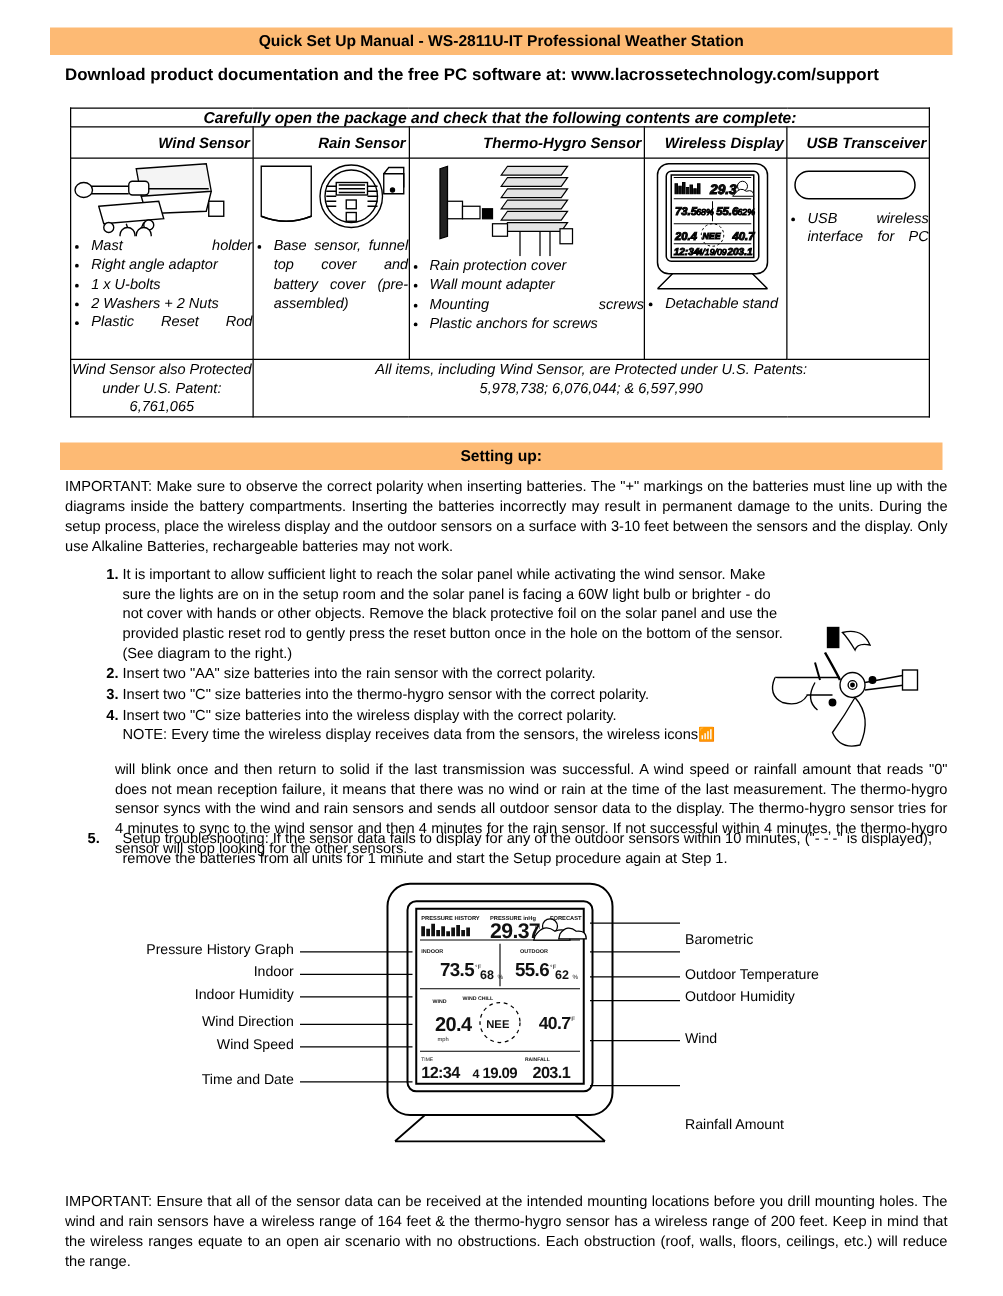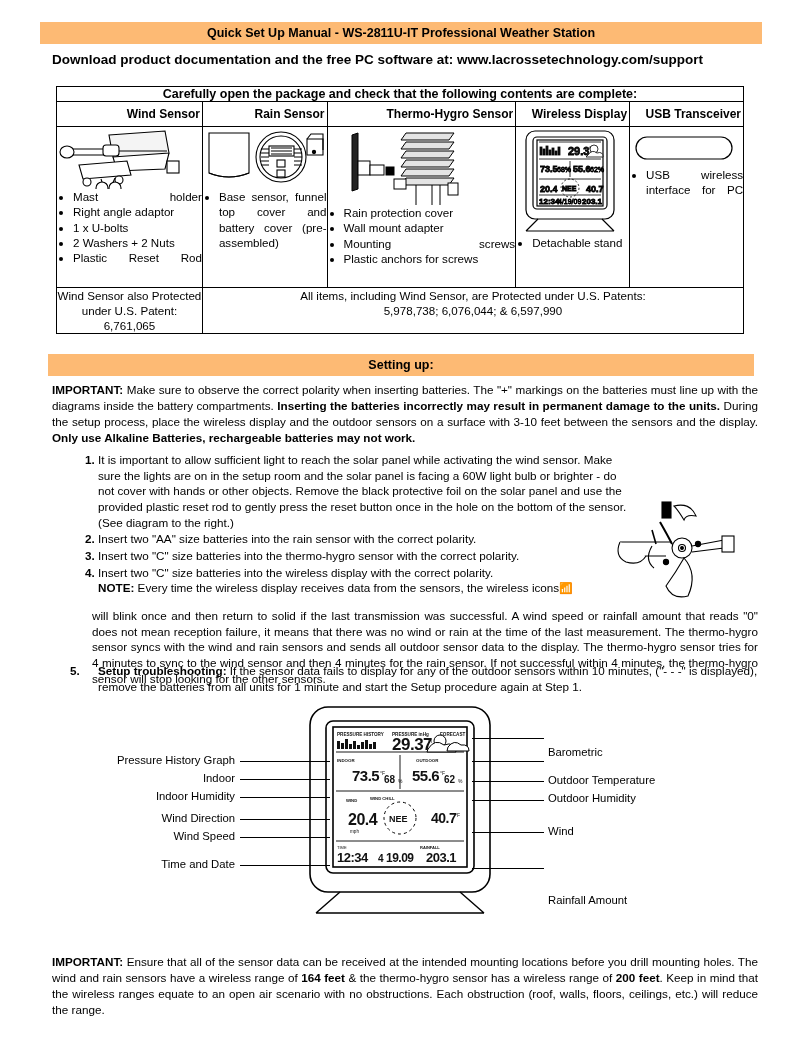--- a/index.html
+++ b/index.html
@@ -8,21 +8,21 @@
 
   .bar{background:#fdba74;text-align:center;font-weight:bold;font-size:12.5px;padding:4px 0;}
   #title-bar{position:absolute;left:40px;top:22px;width:722px;}
   #setting-bar{position:absolute;left:48px;top:354px;width:706px;}
   #mounting-bar{position:absolute;left:48px;top:930px;width:706px;}
 
   #download-line{position:absolute;left:52px;top:52px;width:710px;font-weight:bold;font-size:13.5px;}
 
   
   #contents-table{position:absolute;left:56px;top:86px;width:688px;border:1.3px solid #000;border-collapse:collapse;}
-  #contents-table td{border:1px solid #000;vertical-align:top;padding:0;}
+  #contents-table td{border:1px solid #000;vertical-align:top;padding:0;font-style:italic;}
   .tcap{text-align:center;font-weight:bold;font-size:12.5px;padding:4px 2px;border-bottom:1px solid #000;}
   .thead{text-align:right;font-weight:bold;font-size:12px;padding:5px 2px;}
   .cell{padding:0 3px 4px 3px;}
   .imgbox{height:62px;position:relative;}
   ul.bl{margin:0;padding:0 0 0 16px;font-size:11.6px;line-height:1.32;}
   ul.bl li{margin:0;padding:0;}
   li.just{text-align:justify;text-align-last:justify;}
   .patent{font-size:11.6px;text-align:center;line-height:1.3;padding:4px 4px 6px;}
 
   
@@ -41,21 +41,21 @@
   #reset-caption{position:absolute;left:592px;top:452px;width:168px;text-align:center;font-size:10.5px;line-height:1.22;}
 
   
   #diagram{position:absolute;left:0px;top:700px;width:802px;height:225px;}
   .callout{position:absolute;font-size:11.3px;white-space:nowrap;}
   .cl{text-align:right;}
   .cr{text-align:left;}
   .lead{position:absolute;height:0;border-top:1.6px solid #000;}
 
   .wsicon{font-size:11px;}
-  b{font-weight:bold;}
+  b{font-weight:normal;}
 </style>
 </head>
 <body>
 
 <div class="page">
 
   <div class="bar" id="title-bar">Quick Set Up Manual - WS-2811U-IT Professional Weather Station</div>
   <div id="download-line">Download product documentation and the free PC software at: www.lacrossetechnology.com/support</div>
 
   <table id="contents-table">

